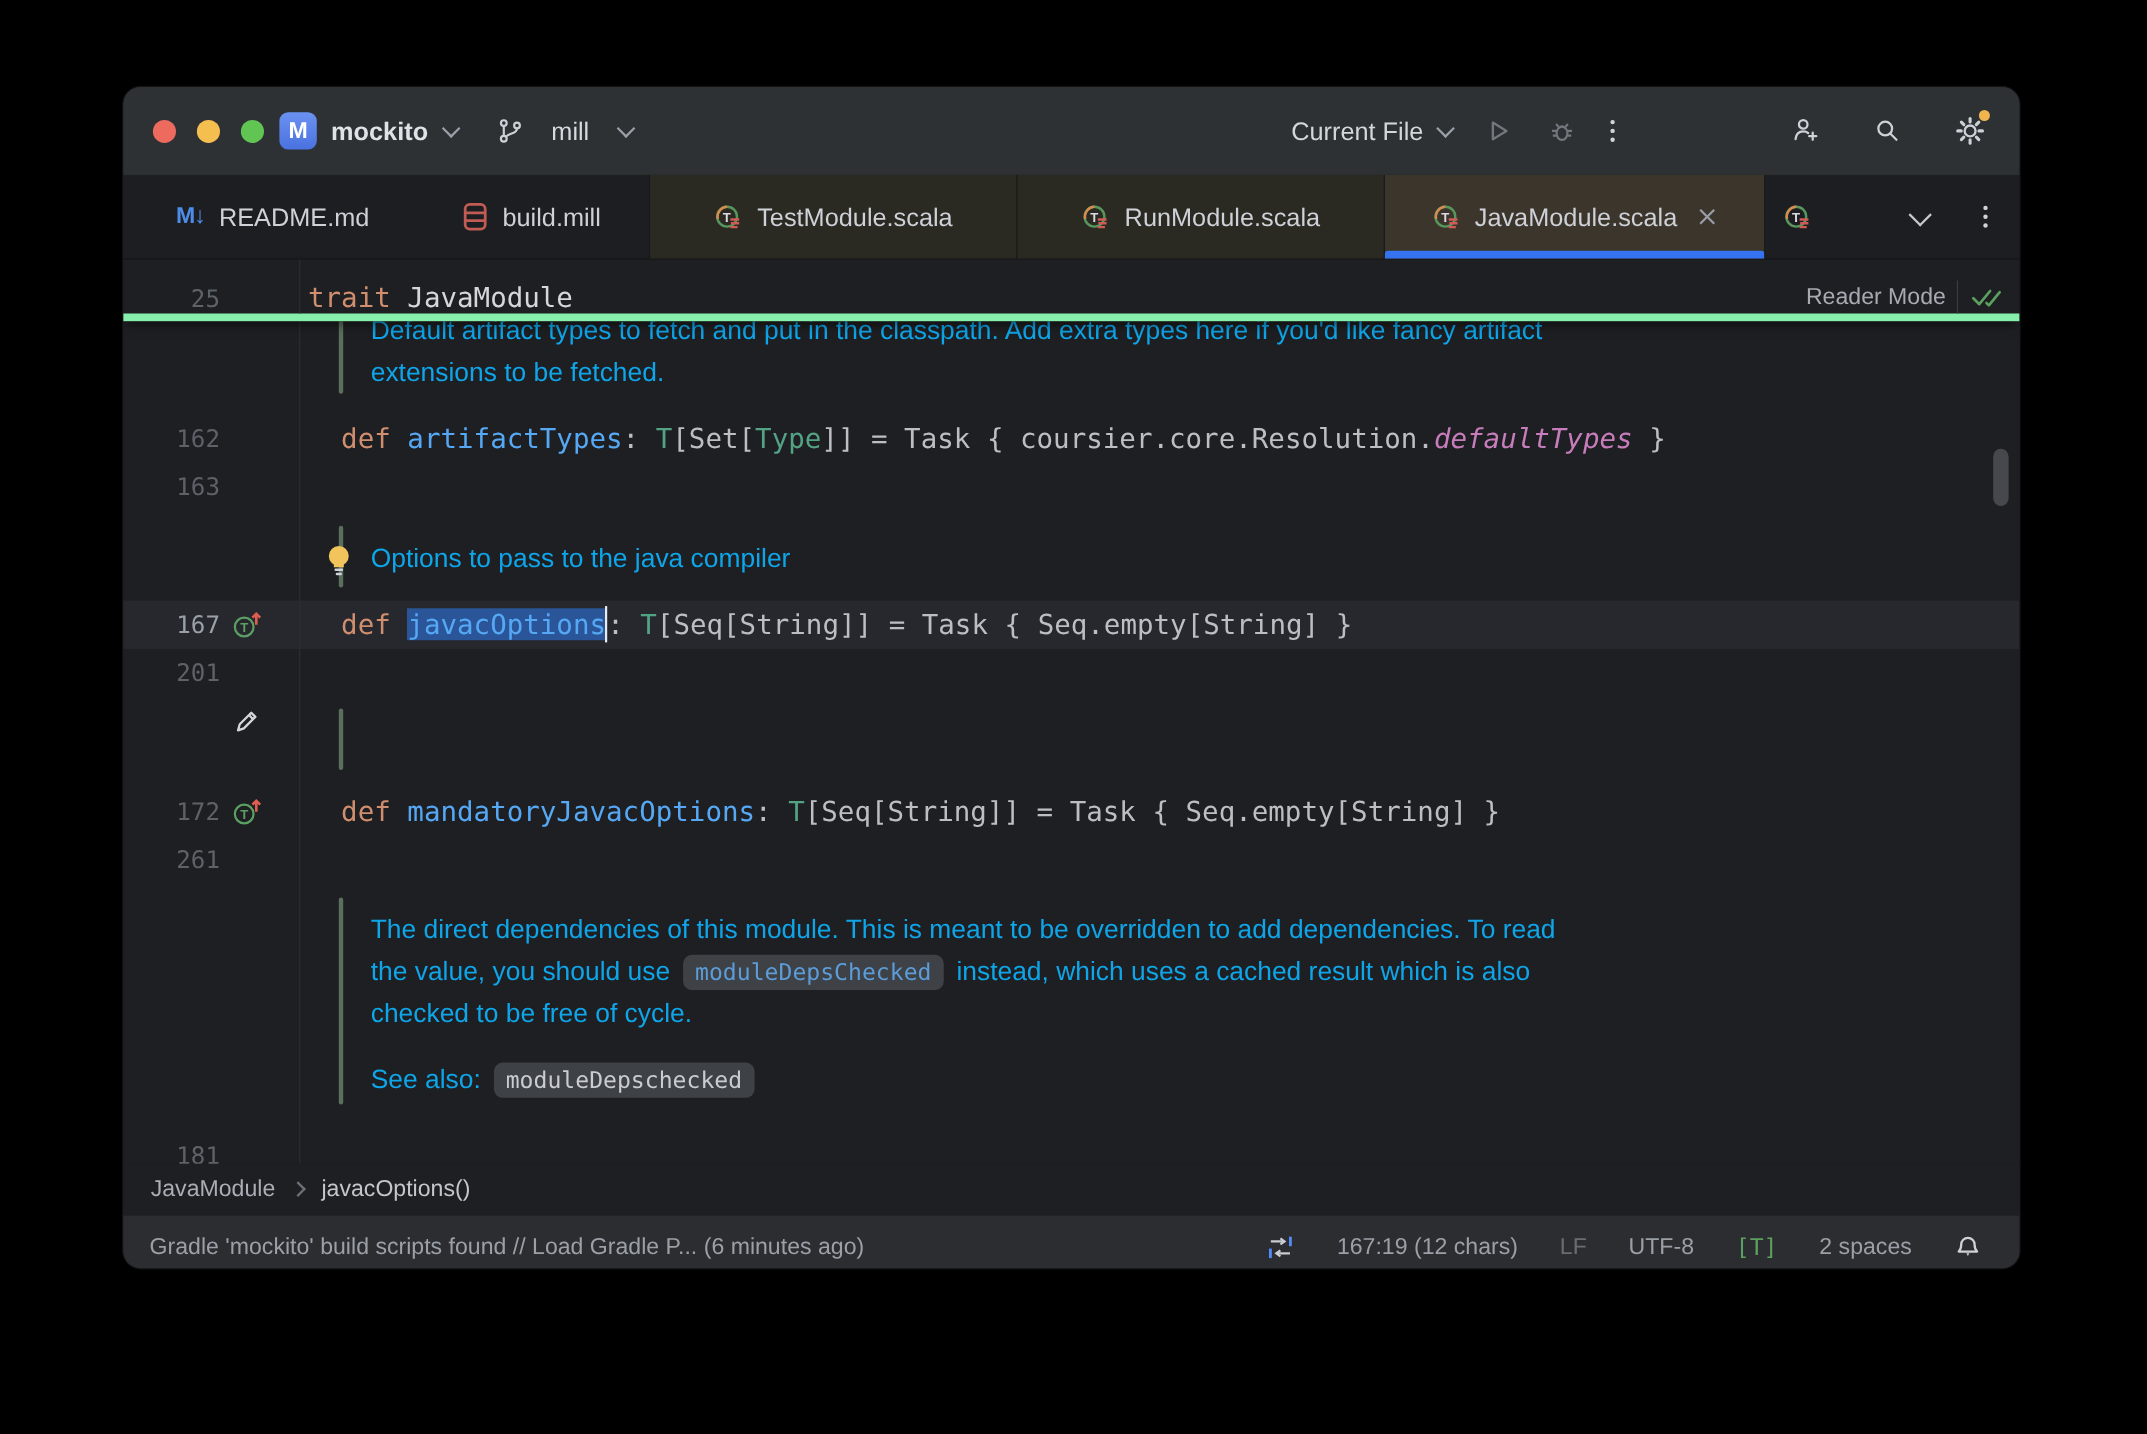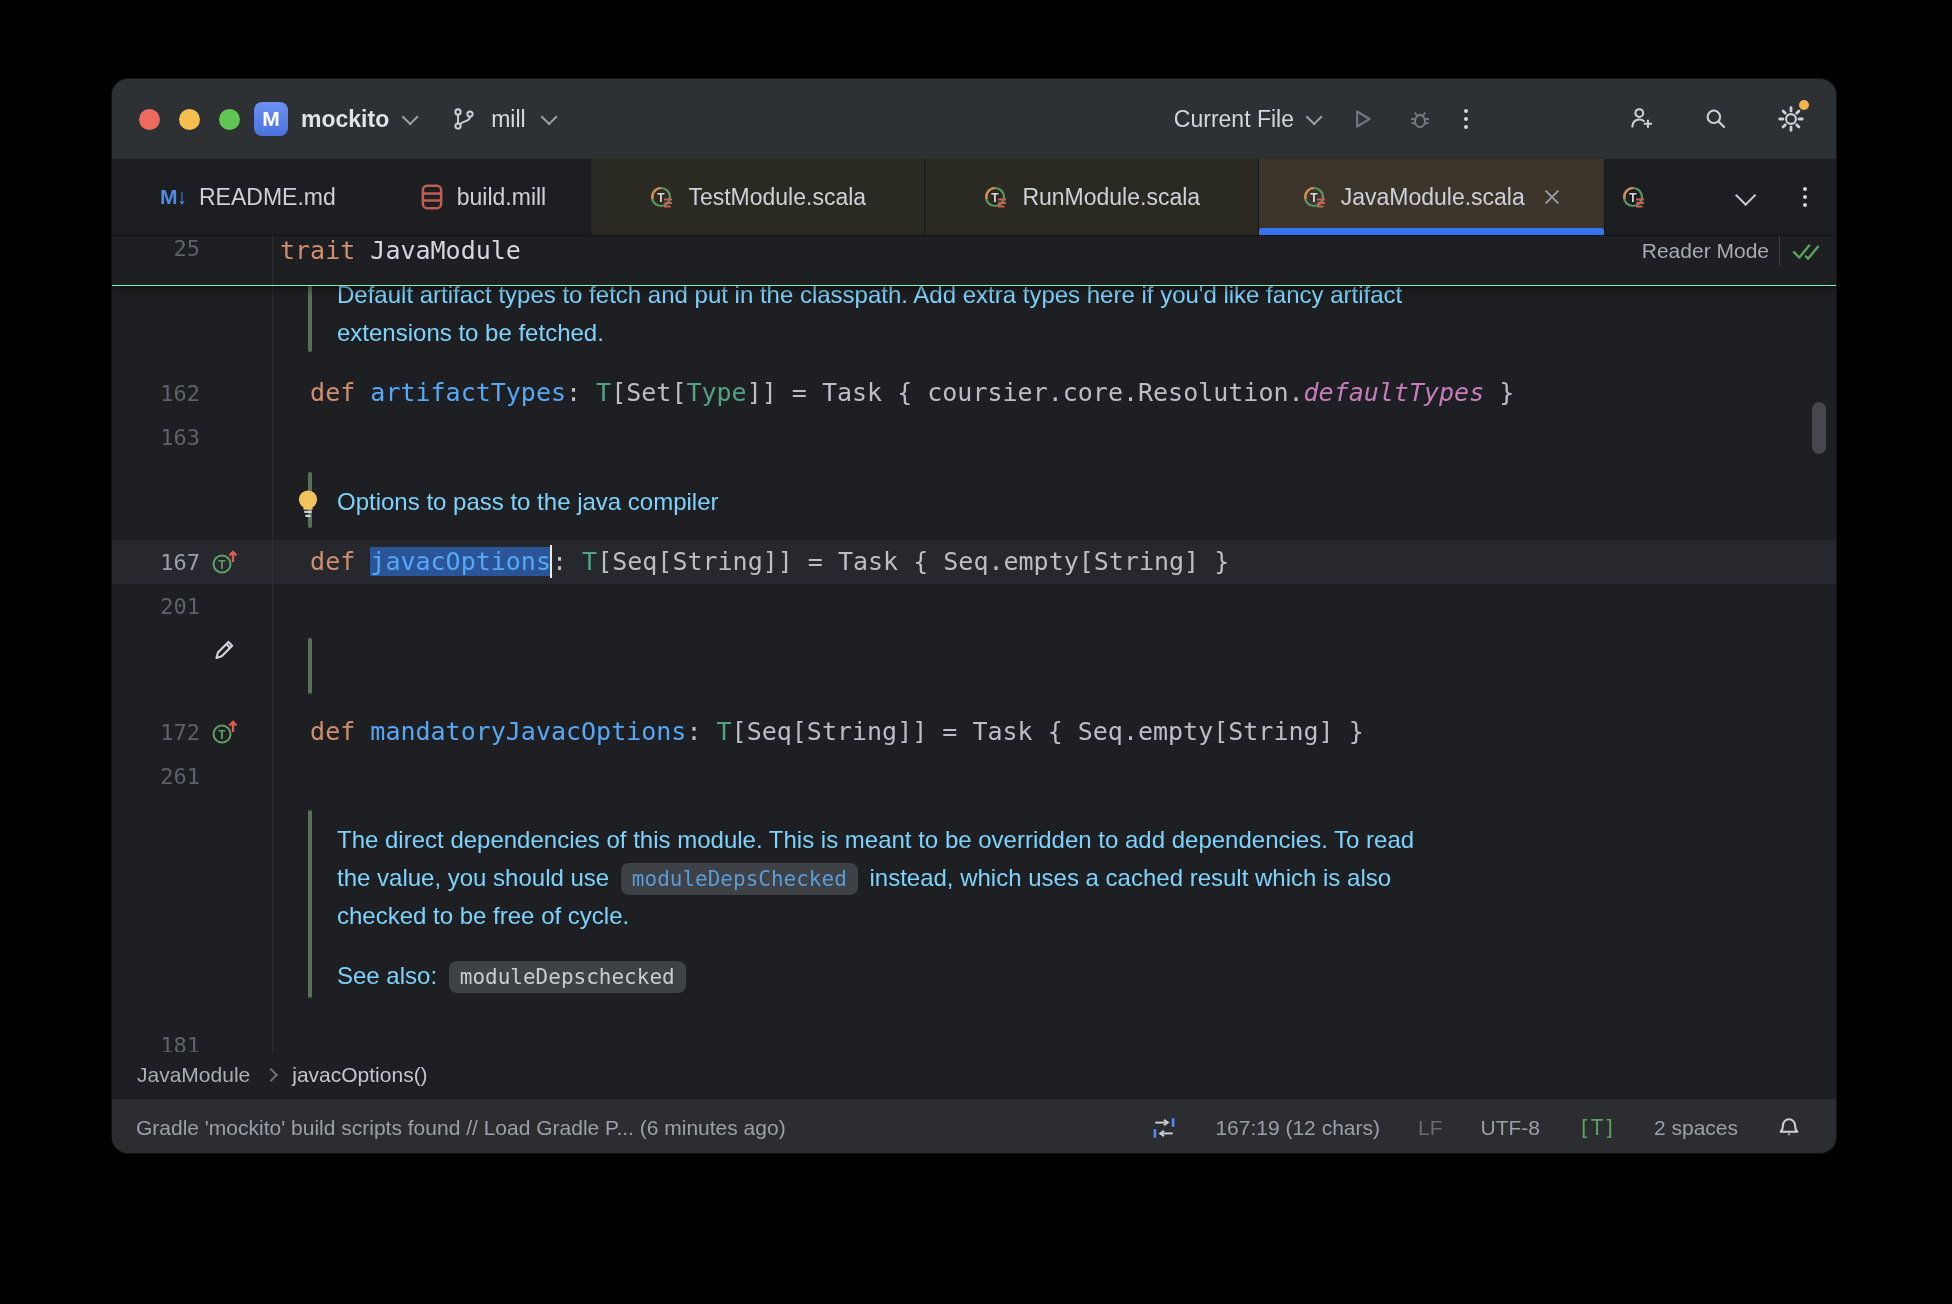--- a/index.html
+++ b/index.html
@@ -10,21 +10,21 @@
           box-shadow:0 0 0 1px rgba(255,255,255,.07),0 30px 70px rgba(0,0,0,.6);}
   
   .titlebar{height:80px;background:#2d3134;display:flex;align-items:center;position:relative;}
   .traffic{display:flex;gap:19px;margin-left:27px;}
   .light{width:21px;height:21px;border-radius:50%;}
   .l-close{background:#ec6a5e}.l-min{background:#f5bf4f}.l-zoom{background:#61c554}
   .proj{display:flex;align-items:center;gap:13px;margin-left:14px;}
   .proj-icon{width:34px;height:34px;border-radius:8px;background:linear-gradient(180deg,#6b92f0,#4a72e0);
              color:#fff;font-weight:700;font-size:21px;display:flex;align-items:center;justify-content:center;}
   .proj-label{font-size:23px;font-weight:600;color:#dfe2e7;}
-  .branch{display:flex;align-items:center;gap:15px;margin-left:38px;}
+  .branch{display:flex;align-items:center;gap:25px;margin-left:38px;}
   .branch-label{font-size:23px;color:#d6d9de;}
   .chev{width:10px;height:10px;border-right:2.2px solid #9aa0a8;border-bottom:2.2px solid #9aa0a8;
         transform:rotate(45deg) translateY(-3px);display:inline-block;}
   .run-group{position:absolute;right:368px;display:flex;align-items:center;gap:30px;}
   .run-config{display:flex;align-items:center;gap:12px;font-size:23px;color:#d3d6db;}
   .tb-right{position:absolute;right:30px;display:flex;align-items:center;gap:46px;}
   .icn{display:inline-flex;align-items:center;justify-content:center;}
   .kebab{display:flex;flex-direction:column;gap:4px;align-items:center;}
   .kebab i{width:4px;height:4px;border-radius:50%;background:#d0d3d8;display:block;}
   .gear-wrap{position:relative;}
@@ -40,40 +40,40 @@
   .tab.active::after{content:'';position:absolute;left:0;right:0;bottom:0;height:7px;background:#3673f0;border-radius:3px 3px 0 0;}
   .tab.stub{width:52px;overflow:hidden;padding-left:16px;border-left:1px solid #17181a;}
   .closex{position:relative;width:20px;height:20px;margin-left:4px;}
   .closex::before,.closex::after{content:'';position:absolute;left:9px;top:1px;width:2px;height:18px;background:#9a9ea6;}
   .closex::before{transform:rotate(45deg)}.closex::after{transform:rotate(-45deg)}
   .tab-ctrl{display:flex;align-items:center;justify-content:center;width:62px;}
   .tab-chev{width:13px;height:13px;border-right:2.4px solid #c6c9cf;border-bottom:2.4px solid #c6c9cf;
             transform:rotate(45deg) translateY(-3px);}
   .tab-spacer{flex:1;}
   
-  .sticky{height:49px;background:#1e1f22;position:relative;z-index:6;border-bottom:1px solid #86efac;
-          box-shadow:0 6px 9px -3px rgba(0,0,0,.5);display:flex;align-items:flex-start;}
+  .sticky{height:49px;background:#1e1f22;position:relative;z-index:6;border-bottom:7px solid #86efac;
+          box-shadow:0 6px 9px -3px rgba(0,0,0,.5);display:flex;align-items:flex-end;}
   .gnum{width:88px;text-align:right;font-family:"DejaVu Sans Mono",monospace;font-size:22px;color:#5d6269;flex:none;}
   .gnum.active{color:#9aa0a8;}
   .sticky-code{position:absolute;left:168px;font-family:"DejaVu Sans Mono",monospace;font-size:25px;white-space:pre;}
   .sticky-right{position:absolute;right:12px;display:flex;align-items:center;gap:10px;}
   .reader-label{font-size:21px;color:#a6aab2;}
   .vsep{width:1px;height:30px;background:#3c3e43;}
   .gutsep{position:absolute;left:160px;top:0;bottom:0;width:1px;background:#2d2f33;}
   
   .elayer{position:relative;height:766px;background:#1e1f22;overflow:hidden;}
   #current-line-band{position:absolute;left:0;right:0;height:44px;background:#26282e;}
   .docbar{position:absolute;left:196px;width:4px;background:#5a6f5c;border-radius:2px;}
   .grow{position:absolute;left:0;width:160px;height:44px;display:flex;align-items:center;}
   .gicon{width:56px;display:flex;align-items:center;padding-left:10px;flex:none;}
   .line{position:absolute;left:0;right:0;white-space:pre;}
   .line.code{height:44px;line-height:44px;font-family:"DejaVu Sans Mono",monospace;font-size:25px;padding-left:168px;}
   .line.doc{height:38px;line-height:38px;font-size:24px;padding-left:225px;}
   .tk-kw{color:#cf8e6d}.tk-fn{color:#56a8f5}.tk-ty{color:#54a284}.tk-df{color:#bcbec4}
-  .tk-fl{color:#c77dbb;font-style:italic}.tk-doc{color:#7dd3fc}
+  .tk-fl{color:#c77dbb;font-style:italic}.tk-doc{color:#0ea5e9}
   .tk-sel{background:#2a5699;}
   .caret{display:inline-block;width:0;border-left:2.5px solid #e9ebee;height:33px;vertical-align:-8px;margin-left:-1px;}
   .chip{font-family:"DejaVu Sans Mono",monospace;font-size:21px;background:#3e4145;border-radius:8px;
         padding:4px 11px;margin:0 5px;}
   .chip-blue{color:#5c9cd8}.chip-light{color:#c9ccd1}
   .bulb-pos{position:absolute;left:181px;top:4px;}
   .scroll-thumb{position:absolute;right:10px;top:116px;width:14px;height:52px;background:#46484d;border-radius:7px;}
   
   .breadcrumbs{height:46px;display:flex;align-items:center;gap:16px;padding-left:25px;background:#1e1f22;font-size:21px;}
   .bc-mod{color:#a9adb5}.bc-mem{color:#c3c6cc}

